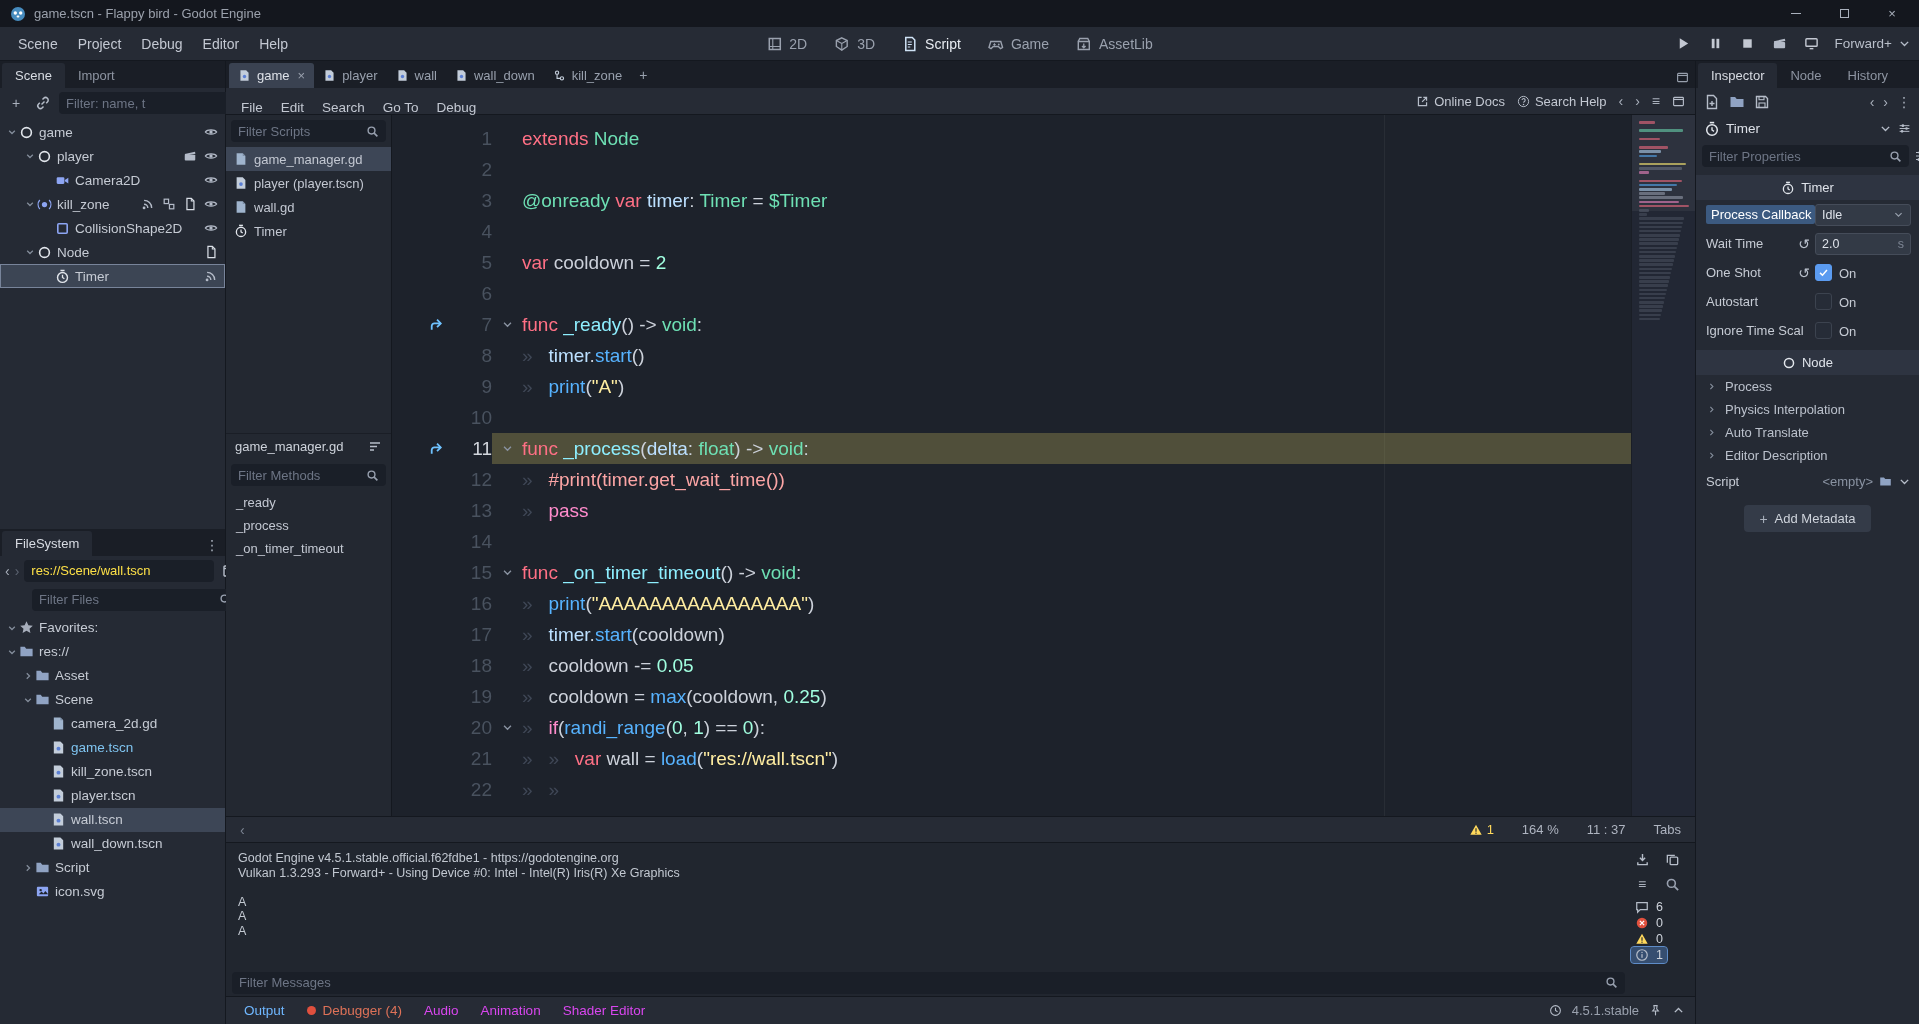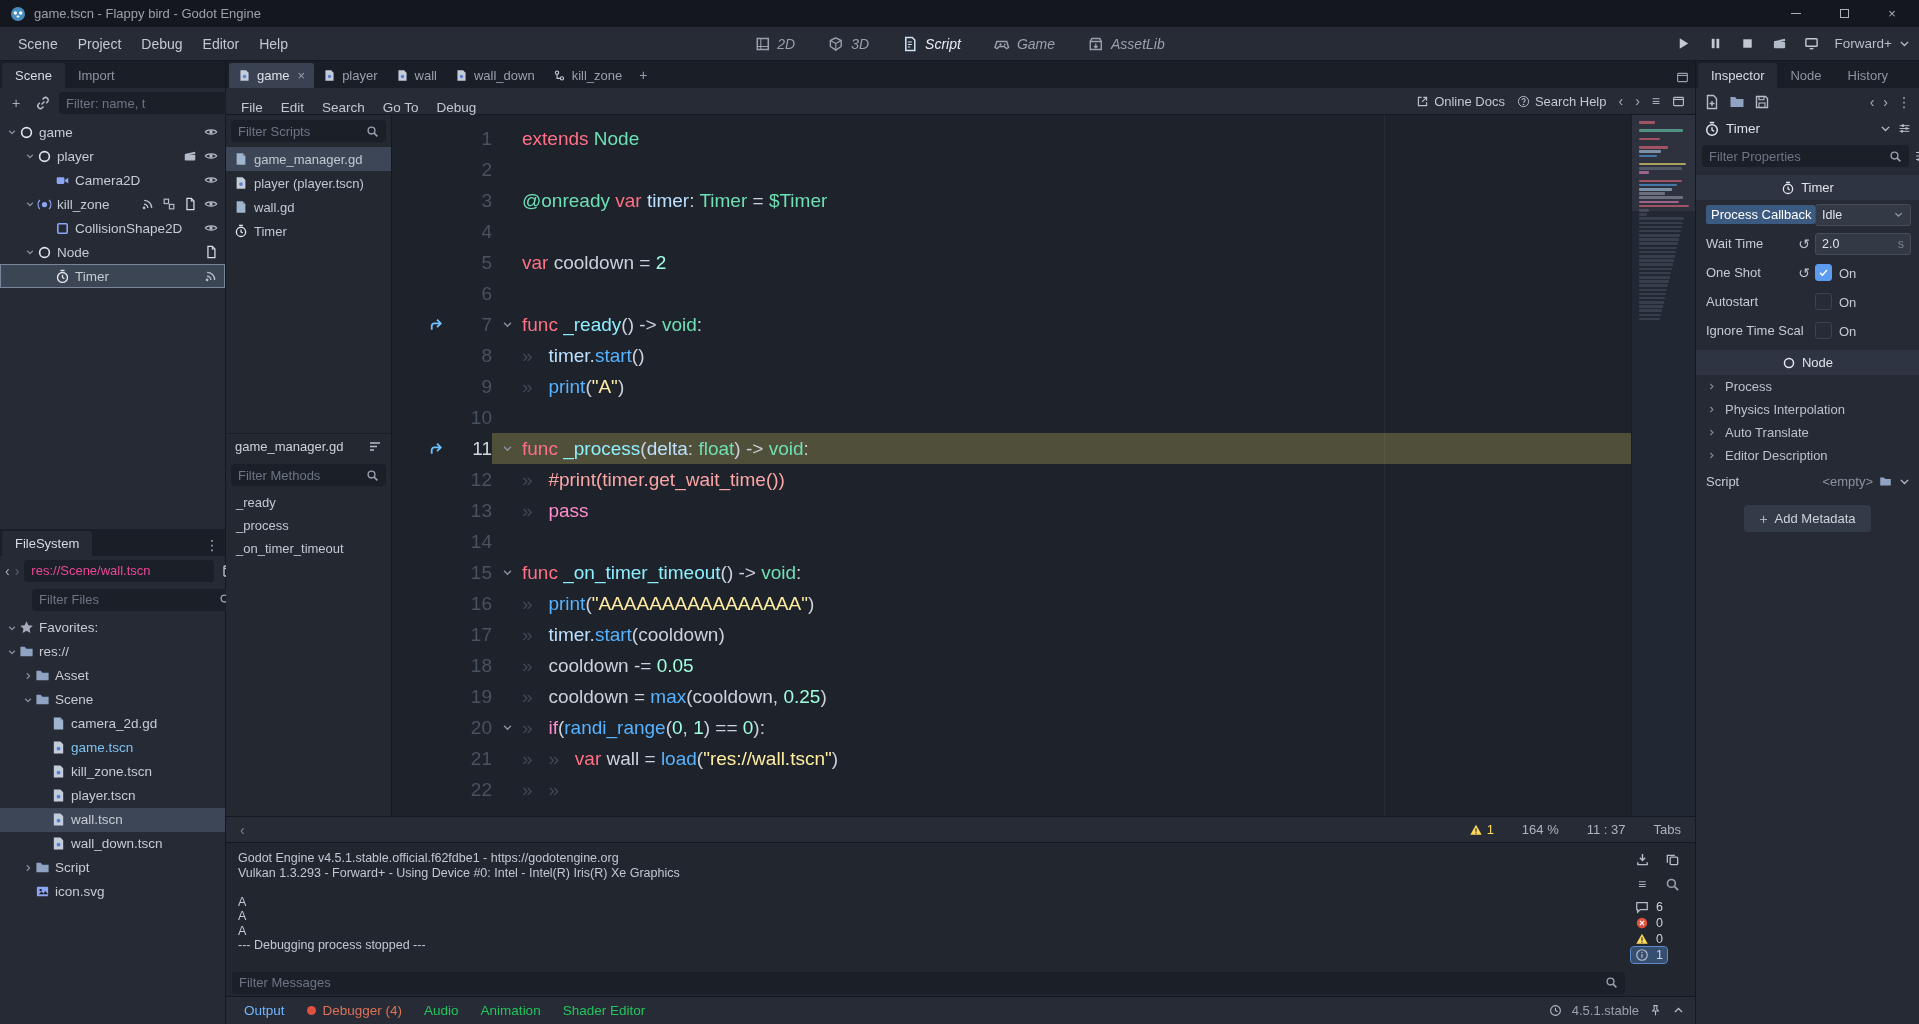--- a/index.html
+++ b/index.html
@@ -2,37 +2,37 @@
 <html><head>
 <meta charset="utf-8">
 <style>
   *{margin:0;padding:0;box-sizing:border-box;font-family:"Liberation Sans",sans-serif;}
   html,body{width:1919px;height:1024px;overflow:hidden;background:#20252e;color:#cdd1d8;}
   svg{display:block;}
   .ic{display:inline-flex;width:16px;height:16px;flex:none;align-items:center;justify-content:center;color:#b6bdc9;}
   .ic svg{width:100%;height:100%;}
   .ic.small{width:13px;height:13px;}
   .glyph{color:#aab1bd;font-size:14px;line-height:1;}
-  input{background:none;border:none;outline:none;color:#ec4899;font-size:13px;min-width:0;flex:1;}
+  input{background:none;border:none;outline:none;color:#fde047;font-size:13px;min-width:0;flex:1;}
   input::placeholder{color:#6d7585;}
 
   #app{width:1919px;height:1024px;display:flex;flex-direction:column;}
 
   
   #titlebar{height:27px;background:#14171e;display:flex;align-items:center;padding:0 10px;flex:none;}
   #titlebar .title{font-size:13px;color:#9ba1ac;margin-left:8px;}
   #winbtns{margin-left:auto;display:flex;gap:34px;padding-right:10px;color:#aab1bd;}
   #winbtns .wb{width:14px;height:14px;display:flex;align-items:center;justify-content:center;font-size:13px;}
   .wb-min{width:10px;height:1px;background:#aab1bd;align-self:center;}
   .wb-max{width:9px;height:9px;border:1px solid #aab1bd;}
 
   
   #menubar{height:34px;background:#262b35;display:flex;align-items:center;padding:0 8px;position:relative;flex:none;border-bottom:1px solid #14181f;}
   .menu-item{padding:4px 10px;font-size:14px;color:#c3c8d2;}
-  #workspaces{position:absolute;left:50%;transform:translateX(-50%);display:flex;align-items:center;gap:7px;font-style:italic;}
+  #workspaces{position:absolute;left:50%;transform:translateX(-50%);display:flex;align-items:center;gap:1px;}
   .ws-item{display:flex;align-items:center;gap:7px;padding:4px 13px;font-size:14px;color:#9aa1ae;}
   .ws-item .ic{color:#9aa1ae;}
   .ws-item.active{color:#e8ecf2;}
   .ws-item.active .ic{color:#cfe2f5;}
   #run-controls{margin-left:auto;display:flex;align-items:center;gap:10px;padding-right:4px;}
   #run-controls .ic{color:#c3c8d2;width:15px;height:15px;}
   #renderer-select{display:flex;align-items:center;gap:6px;font-size:13.5px;color:#b9bfca;margin-left:8px;}
 
   
   #main{flex:1;display:flex;min-height:0;}
@@ -126,21 +126,21 @@
   .rail-btn .ic{width:15px;height:15px;}
   .rail-badge{display:flex;align-items:center;gap:7px;padding:1px 4px;border-radius:3px;}
   .rail-badge .ic{width:14px;height:14px;}
   .rail-badge .cnt{font-size:12.5px;color:#ced3db;}
   .rail-badge.active{background:rgba(88,140,210,0.4);outline:1px solid #5e8cc8;}
   #filter-msgs-row{position:absolute;left:0;right:64px;bottom:0;height:27px;display:flex;align-items:center;padding:2px 6px;}
   #filter-msgs-row .searchbox{height:22px;}
 
   
   #bottom-tabs{height:28px;background:#262b35;border-top:1px solid #14181f;display:flex;align-items:center;padding:0 8px;gap:1px;font-size:13.5px;flex:none;text-align:center;}
-  .btab{padding:4px 10px;color:#22c55e;display:flex;align-items:center;gap:7px;}
+  .btab{padding:4px 10px;color:#d946ef;display:flex;align-items:center;gap:7px;}
   .btab.active{color:#6fb7ff;}
   .btab.debugger{color:#de7258;}
   .dbg-dot{width:9px;height:9px;border-radius:50%;background:#e0503e;flex:none;}
   #bt-right{margin-left:auto;display:flex;align-items:center;gap:10px;color:#9aa1ae;font-size:13px;padding-right:2px;}
 
   
   #insp-toolbar{height:27px;display:flex;align-items:center;gap:9px;padding:0 8px;background:#252a34;flex:none;}
   #insp-toolbar .spacer{flex:1;}
   #insp-obj{height:27px;display:flex;align-items:center;gap:6px;padding:0 8px;flex:none;}
   #insp-obj .name{font-size:13.5px;color:#dde1e8;}
@@ -1141,21 +1141,20 @@
       </div>
 
       <div id="output-panel">
         <div id="output-log">
             <div>Godot Engine v4.5.1.stable.official.f62fdbe1 - https://godotengine.org</div>
             <div>Vulkan 1.3.293 - Forward+ - Using Device #0: Intel - Intel(R) Iris(R) Xe Graphics</div>
             <div>&nbsp;</div>
             <div>A</div>
             <div>A</div>
             <div>A</div>
-            <div>--- Debugging process stopped ---</div>
           </div>
         <div id="output-rail">
           <div class="rail-pair">
             <span class="rail-btn">
                 <span class="ic">
                   <svg viewBox="0 0 16 16">
                     <path d="M8 2v7M5.2 6.2 8 9l2.8-2.8" fill="none" stroke="currentColor" stroke-width="1.5"></path>
                     <path d="M3 11v2.5h10V11" fill="none" stroke="currentColor" stroke-width="1.5"></path>
                   </svg>
                 </span>

